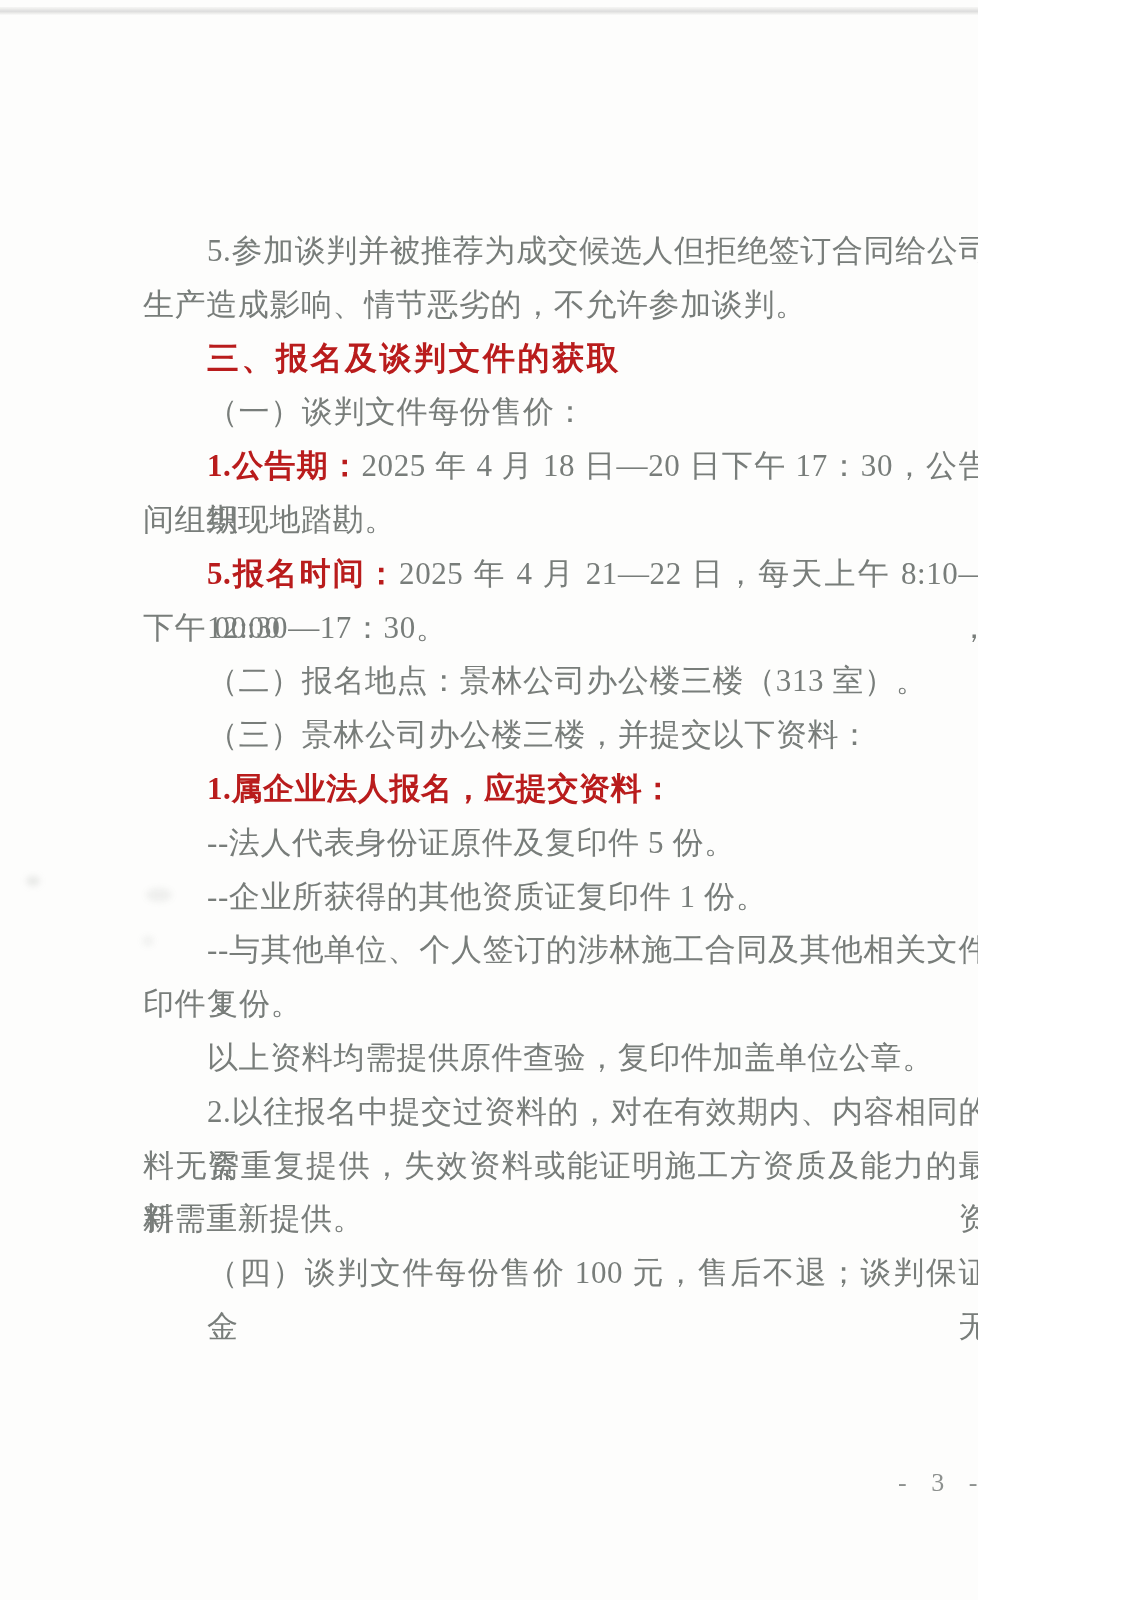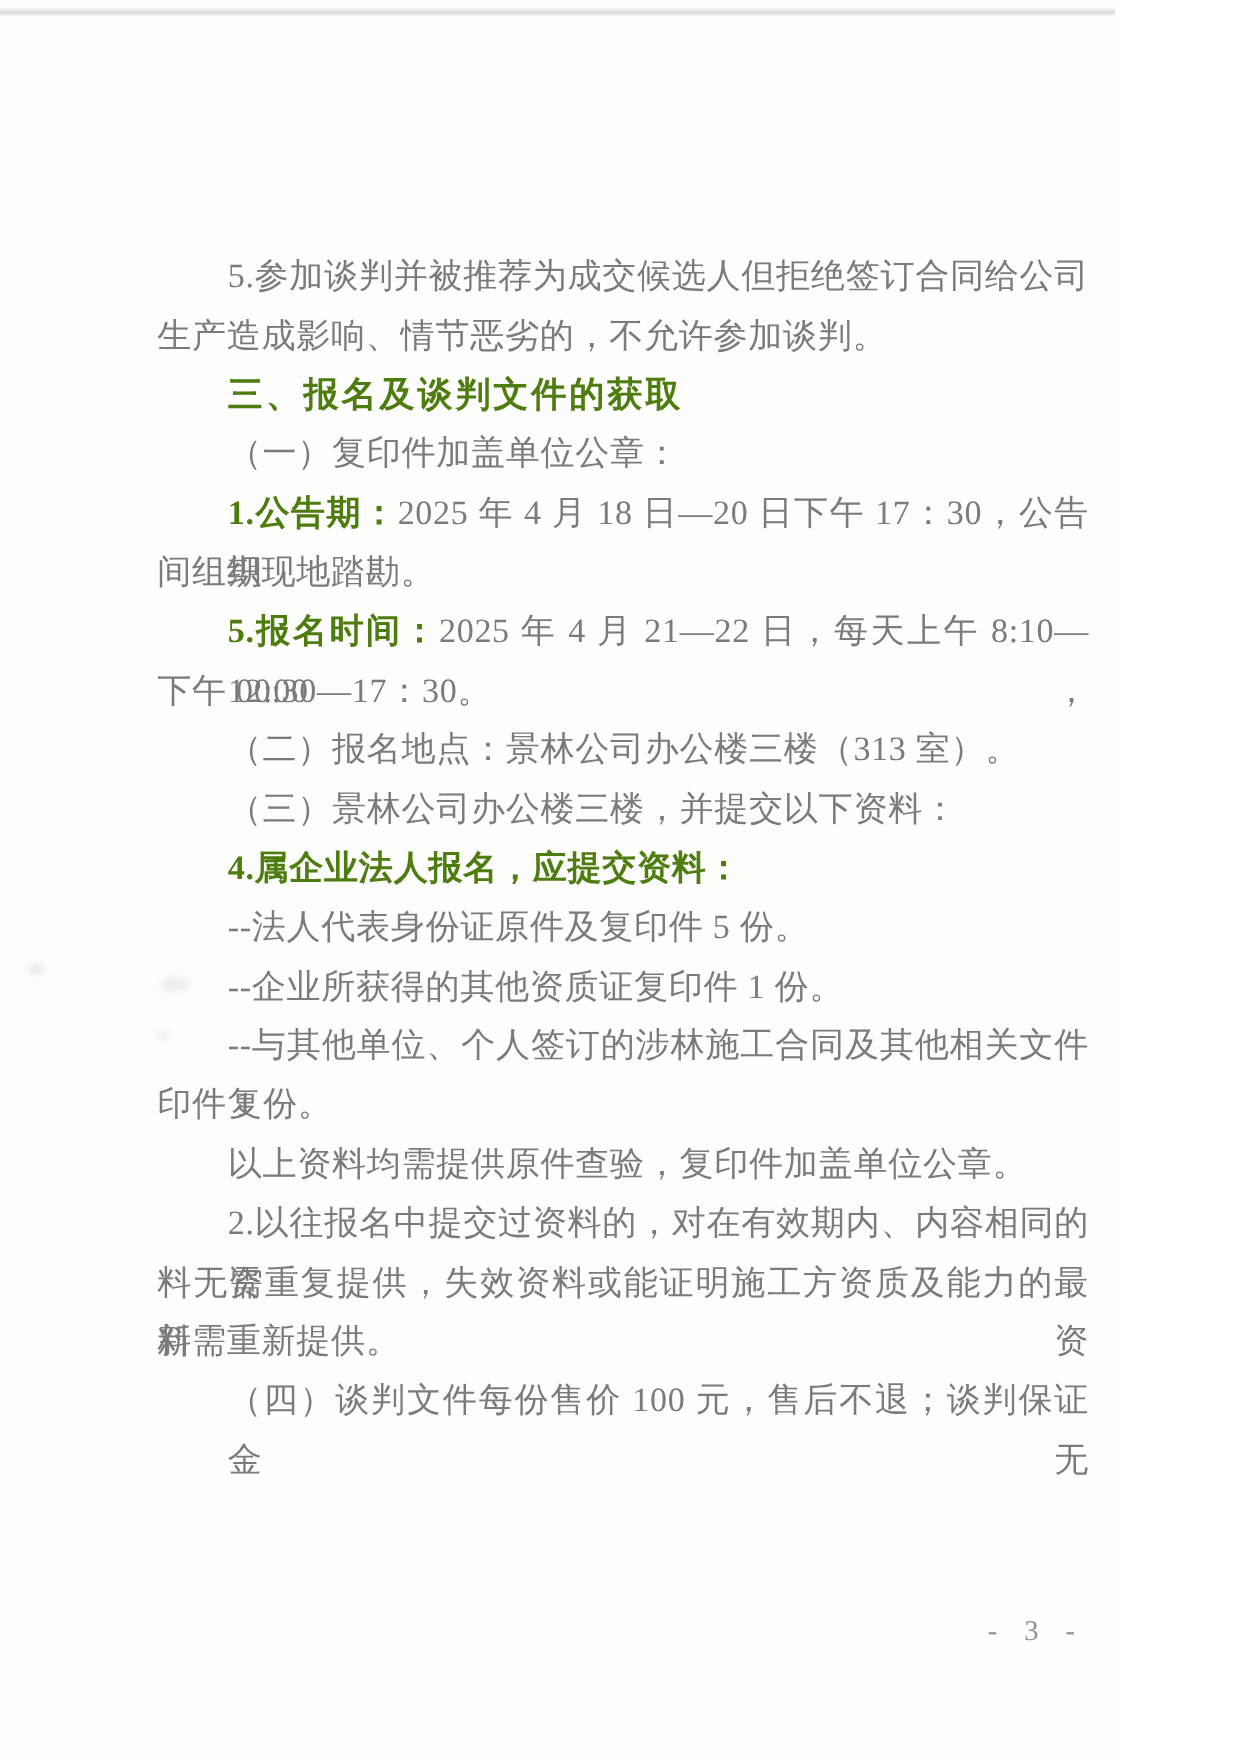--- a/index.html
+++ b/index.html
@@ -7,21 +7,20 @@
     padding: 0;
     background: #ffffff;
   }
   .page {
     position: relative;
     width: 978px;
     height: 1600px;
     background: #fdfdfc;
     overflow: hidden;
     font-family: "Liberation Serif", serif;
-    padding-left: 36px;
   }
   .scan-edge {
     position: absolute;
     top: 7px;
     left: 0;
     width: 100%;
     height: 8px;
     background: linear-gradient(to bottom,
       rgba(190,190,188,0.10) 0%,
       rgba(150,150,148,0.30) 55%,
@@ -52,21 +51,21 @@
     white-space: pre-wrap;
   }
   .line.indent { padding-left: 64px; }
   .line.fill {
     text-align: justify;
     text-align-last: justify;
     text-justify: inter-character;
   }
   .line .bold {
     font-weight: bold;
-    color: #4d7c0f;
+    color: #b91c1c;
   }
   .line.heading {
     font-family: "Liberation Sans", sans-serif;
     font-size: 32px;
     letter-spacing: 2.5px;
     color: #6d726f;
   }
   .page-number {
     position: absolute;
     left: 898px;
@@ -85,28 +84,28 @@
 <div class="page">
   <div class="scan-edge"></div>
   <div class="smudge s1"></div>
   <div class="smudge s2"></div>
   <div class="smudge s3"></div>
 
   <div class="content">
       <div class="line indent fill"><span>5.参加谈判并被推荐为成交候选人但拒绝签订合同给公司</span></div>
       <div class="line"><span>生产造成影响、情节恶劣的，不允许参加谈判。</span></div>
       <div class="line indent heading"><span class="bold">三、报名及谈判文件的获取</span></div>
-      <div class="line indent"><span>（一）复印件加盖单位公章：</span></div>
+      <div class="line indent"><span>（一）谈判文件每份售价：</span></div>
       <div class="line indent fill"><span class="bold">1.公告期：</span><span>2025 年 4 月 18 日—20 日下午 17：30，公告期</span></div>
       <div class="line"><span>间组织现地踏勘。</span></div>
       <div class="line indent fill"><span class="bold">5.报名时间：</span><span>2025 年 4 月 21—22 日，每天上午 8:10—12:00，</span></div>
       <div class="line"><span>下午 00:30—17：30。</span></div>
       <div class="line indent"><span>（二）报名地点：景林公司办公楼三楼（313 室）。</span></div>
       <div class="line indent"><span>（三）景林公司办公楼三楼，并提交以下资料：</span></div>
-      <div class="line indent"><span class="bold">4.属企业法人报名，应提交资料：</span></div>
+      <div class="line indent"><span class="bold">1.属企业法人报名，应提交资料：</span></div>
       <div class="line indent"><span>--法人代表身份证原件及复印件 5 份。</span></div>
       <div class="line indent"><span>--企业所获得的其他资质证复印件 1 份。</span></div>
       <div class="line indent fill"><span>--与其他单位、个人签订的涉林施工合同及其他相关文件复</span></div>
       <div class="line"><span>印件 1 份。</span></div>
       <div class="line indent"><span>以上资料均需提供原件查验，复印件加盖单位公章。</span></div>
       <div class="line indent fill"><span>2.以往报名中提交过资料的，对在有效期内、内容相同的资</span></div>
       <div class="line fill"><span>料无需重复提供，失效资料或能证明施工方资质及能力的最新资</span></div>
       <div class="line"><span>料需重新提供。</span></div>
       <div class="line indent fill"><span>（四）谈判文件每份售价 100 元，售后不退；谈判保证金无</span></div>
     </div>

